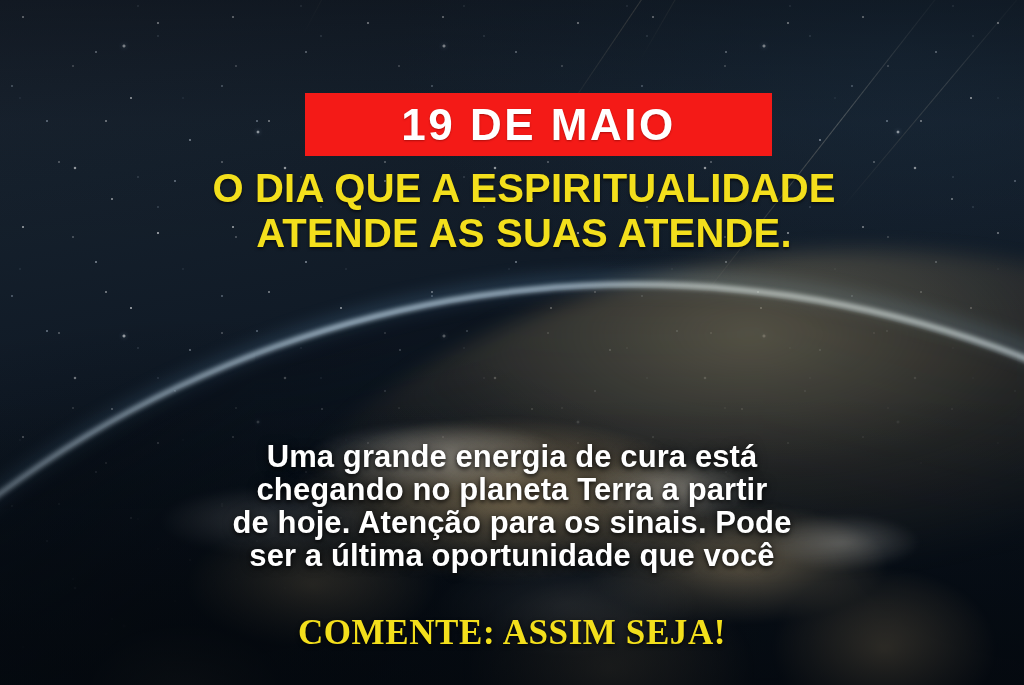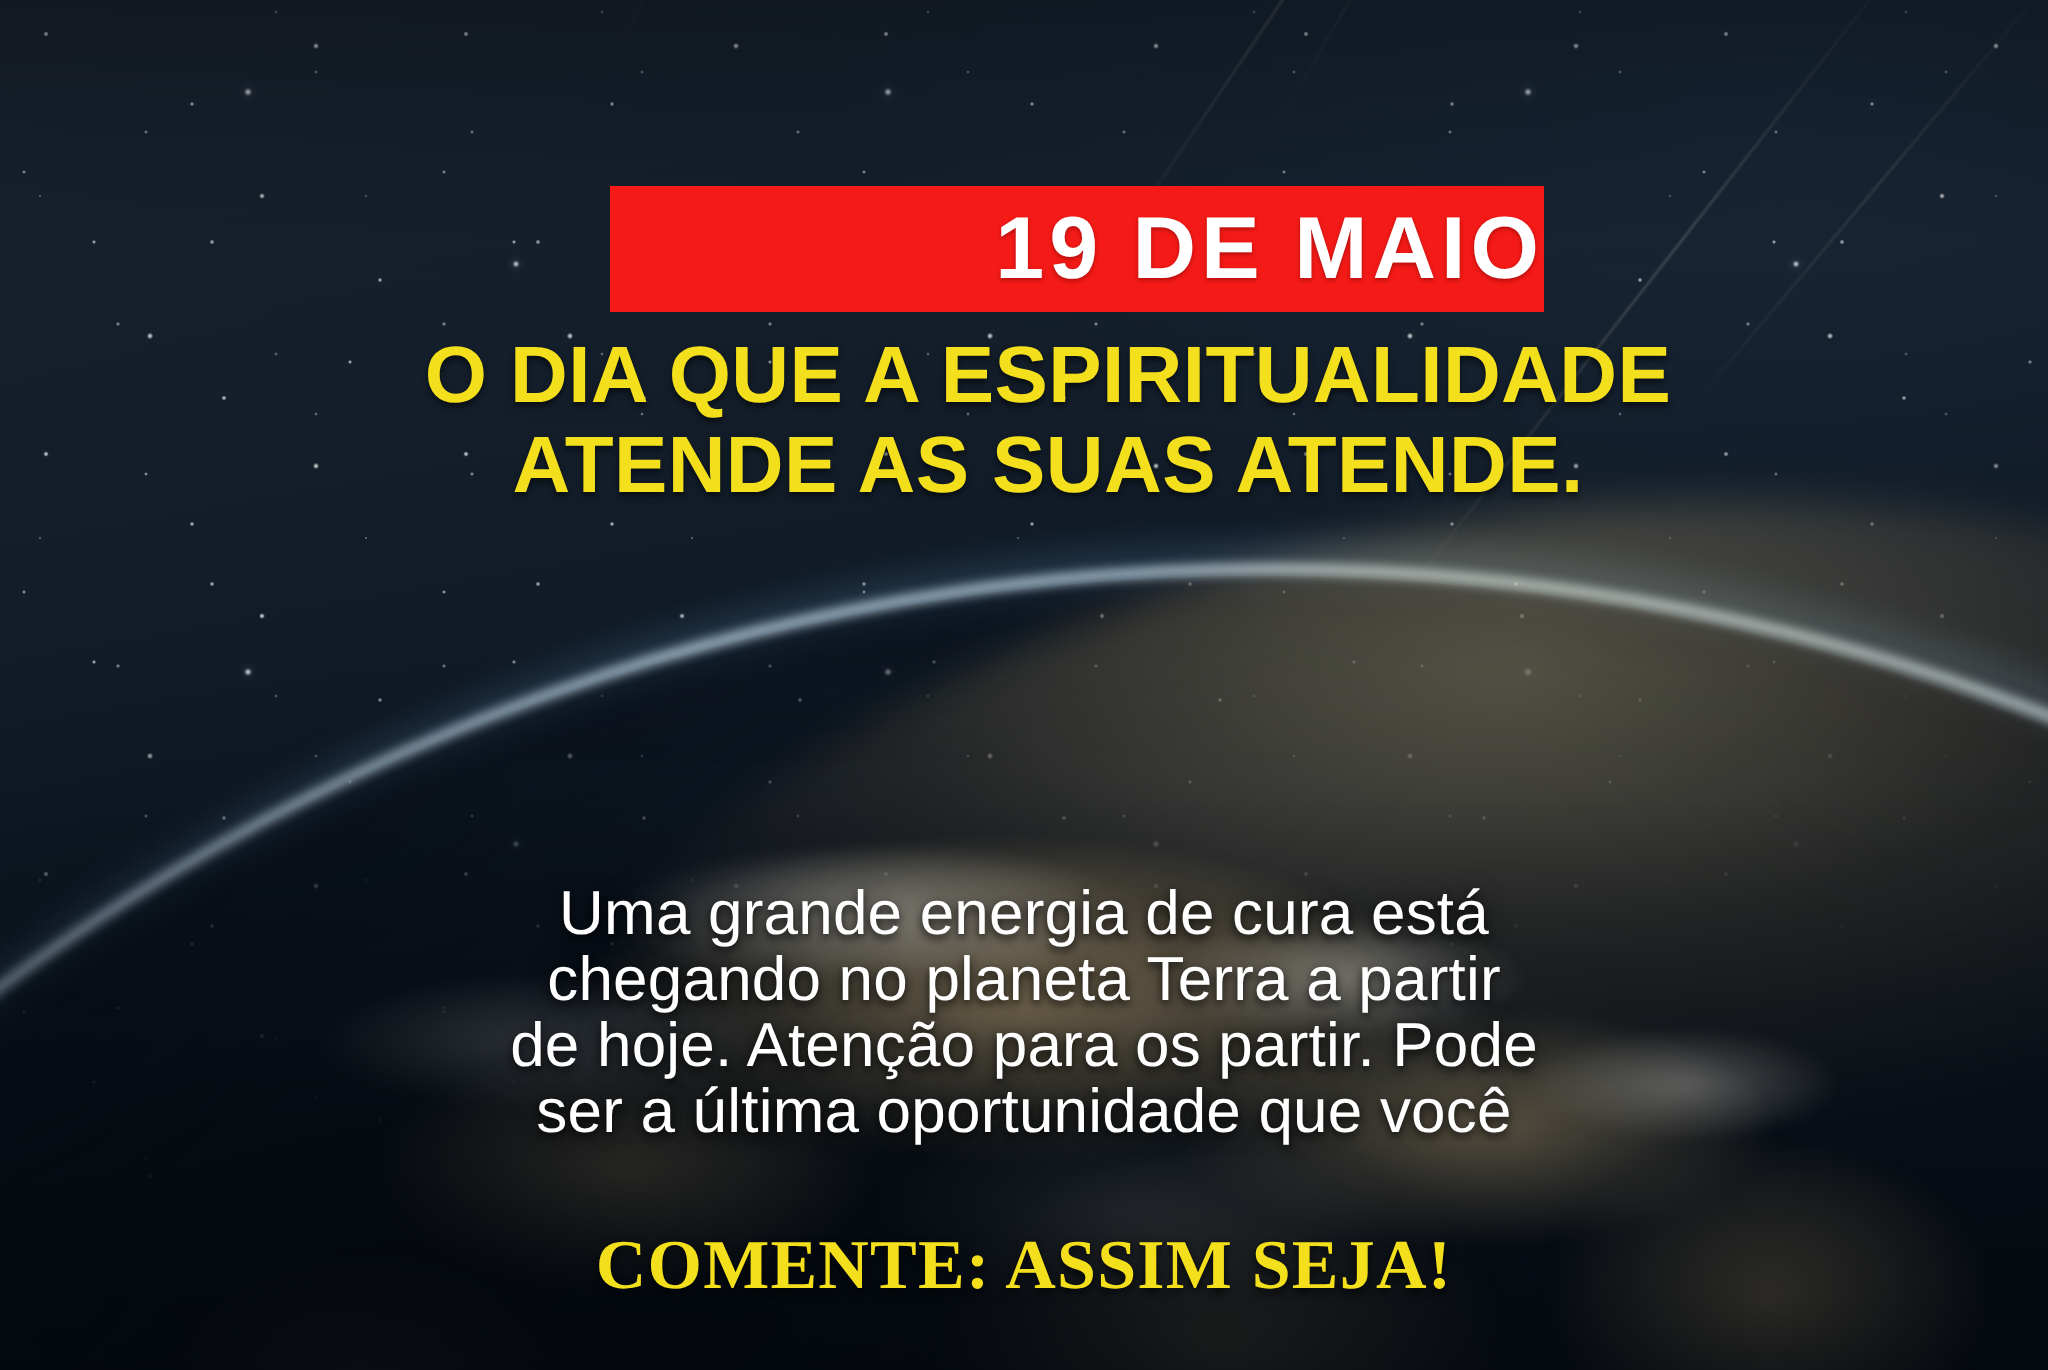--- a/index.html
+++ b/index.html
@@ -194,21 +194,21 @@
 
   .date-banner {
     position: absolute;
     left: 305px;
     top: 93px;
     width: 467px;
     height: 63px;
     background: #f41a17;
     display: flex;
     align-items: center;
-    justify-content: flex-end;
+    justify-content: center;
   }
   .date-banner-text {
     color: #ffffff;
     font-size: 44px;
     font-weight: bold;
     letter-spacing: 2.5px;
     line-height: 1;
     white-space: nowrap;
     text-shadow: 0 1px 2px rgba(90,0,0,0.45);
   }
@@ -227,21 +227,21 @@
   }
   .headline-line { display: block; margin-left: 24px; }
 
   .body-copy {
     position: absolute;
     left: 0;
     right: 0;
     top: 440px;
     color: #ffffff;
     font-size: 31px;
-    font-weight: normal;
+    font-weight: bold;
     line-height: 33px;
     letter-spacing: 0.1px;
     text-shadow: 0 2px 4px rgba(0,0,0,0.75), 0 0 12px rgba(0,0,0,0.45);
   }
   .body-line { display: block; }
 
   .cta {
     position: absolute;
     left: 0;
     right: 0;
@@ -289,20 +289,20 @@
     </div>
 
     <div class="headline">
       <span class="headline-line">O DIA QUE A ESPIRITUALIDADE</span>
       <span class="headline-line">ATENDE AS SUAS ATENDE.</span>
     </div>
 
     <div class="body-copy">
       <span class="body-line">Uma grande energia de cura está</span>
       <span class="body-line">chegando no planeta Terra a partir</span>
-      <span class="body-line">de hoje. Atenção para os partir. Pode</span>
+      <span class="body-line">de hoje. Atenção para os sinais. Pode</span>
       <span class="body-line">ser a última oportunidade que você</span>
     </div>
 
     <div class="cta">COMENTE: ASSIM SEJA!</div>
 
   </div>
 </div>
 
 </body></html>

